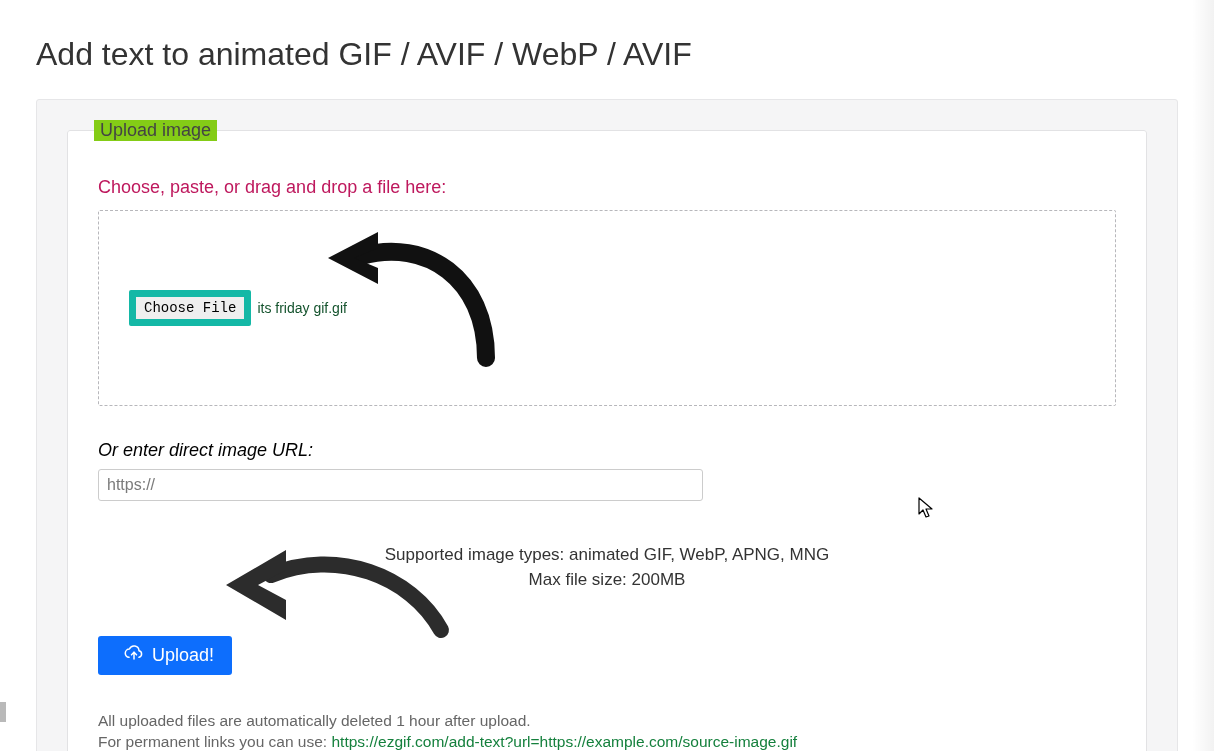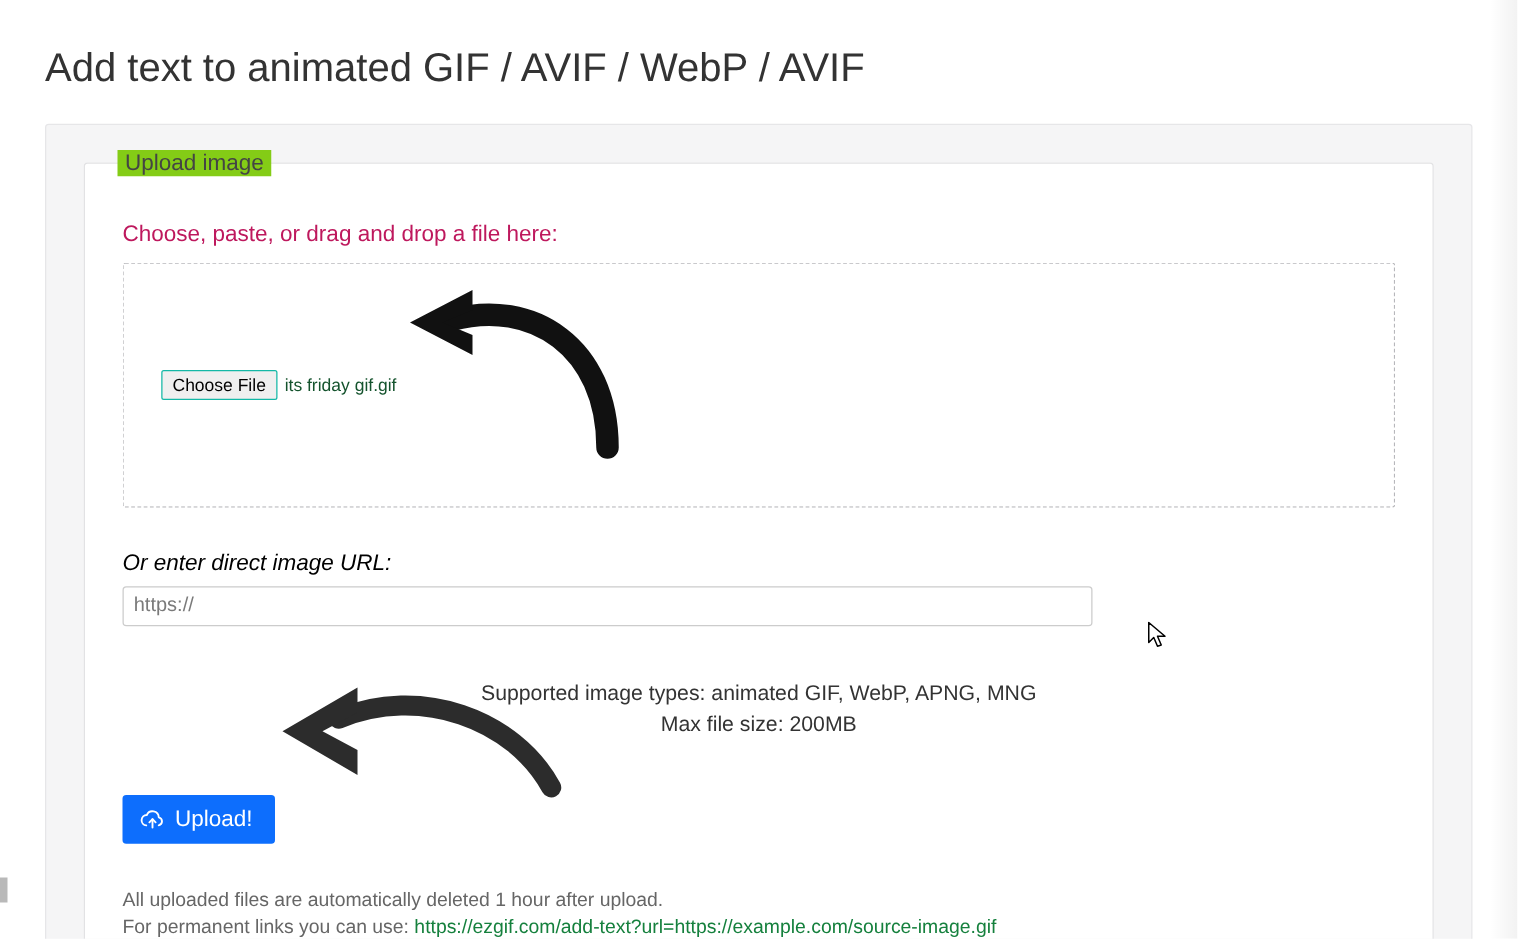--- a/index.html
+++ b/index.html
@@ -57,69 +57,69 @@
     align-items: center;
     padding-left: 30px;
   }
   .file-picker {
     display: inline-flex;
     align-items: center;
     gap: 6px;
   }
   .choose-btn {
     background: #efefef;
-    border: 1px solid #14b8a6;
+    border: 7px solid #14b8a6;
     border-radius: 2px;
     font-size: 14px;
     padding: 3px 8px;
-    font-family: Liberation Sans, sans-serif;
+    font-family: Liberation Mono, monospace;
     cursor: pointer;
     color: #000;
   }
   .chosen-filename {
     font-size: 14px;
     color: #14532d;
     font-family: Arial, sans-serif;
   }
   .url-label {
     font-size: 18px;
     color: #000000;
     margin-top: 34px;
     margin-bottom: 8px;
     font-style: italic;
   }
   .url-input {
-    width: 776px;
+    width: 605px;
     max-width: 100%;
     height: 32px;
     border: 1px solid #cccccc;
     border-radius: 3px;
     padding: 4px 8px;
     font-size: 16px;
     color: #b91c1c;
     font-family: Arial, sans-serif;
   }
   .url-input::placeholder { color: #7a7a7a; }
   .support-text {
     font-size: 17px;
     color: #333;
     margin-top: 42px;
     line-height: 1.45;
     text-align: center;
   }
   .upload-btn {
     display: inline-flex;
-    align-items: flex-end;
+    align-items: flex-start;
     gap: 8px;
     background: #0d6efd;
     color: #ffffff;
     border: none;
     border-radius: 3px;
     font-size: 18px;
-    padding: 9px 18px 9px 14px;
+    padding: 9px 18px 9px 26px;
     cursor: pointer;
     margin-top: 44px;
   }
   .upload-btn svg { display: block; }
   .notice {
     margin-top: 36px;
     font-size: 15.5px;
     color: #666;
     line-height: 1.35;
   }

